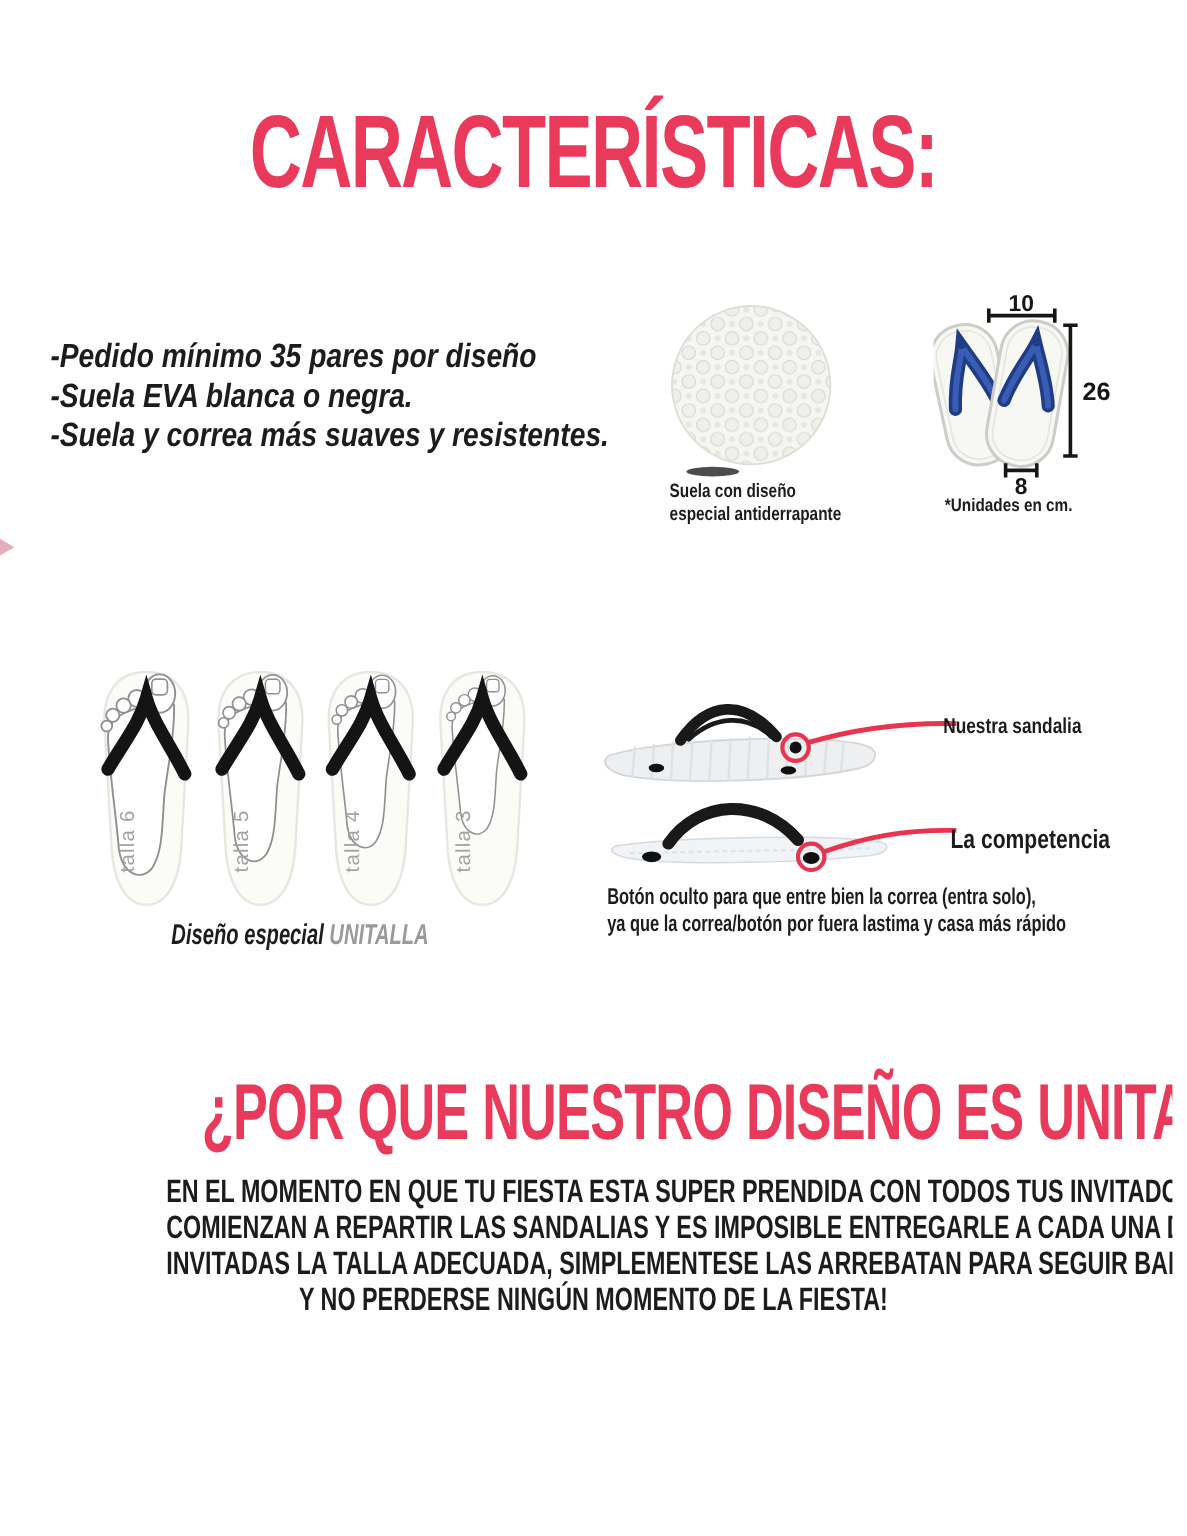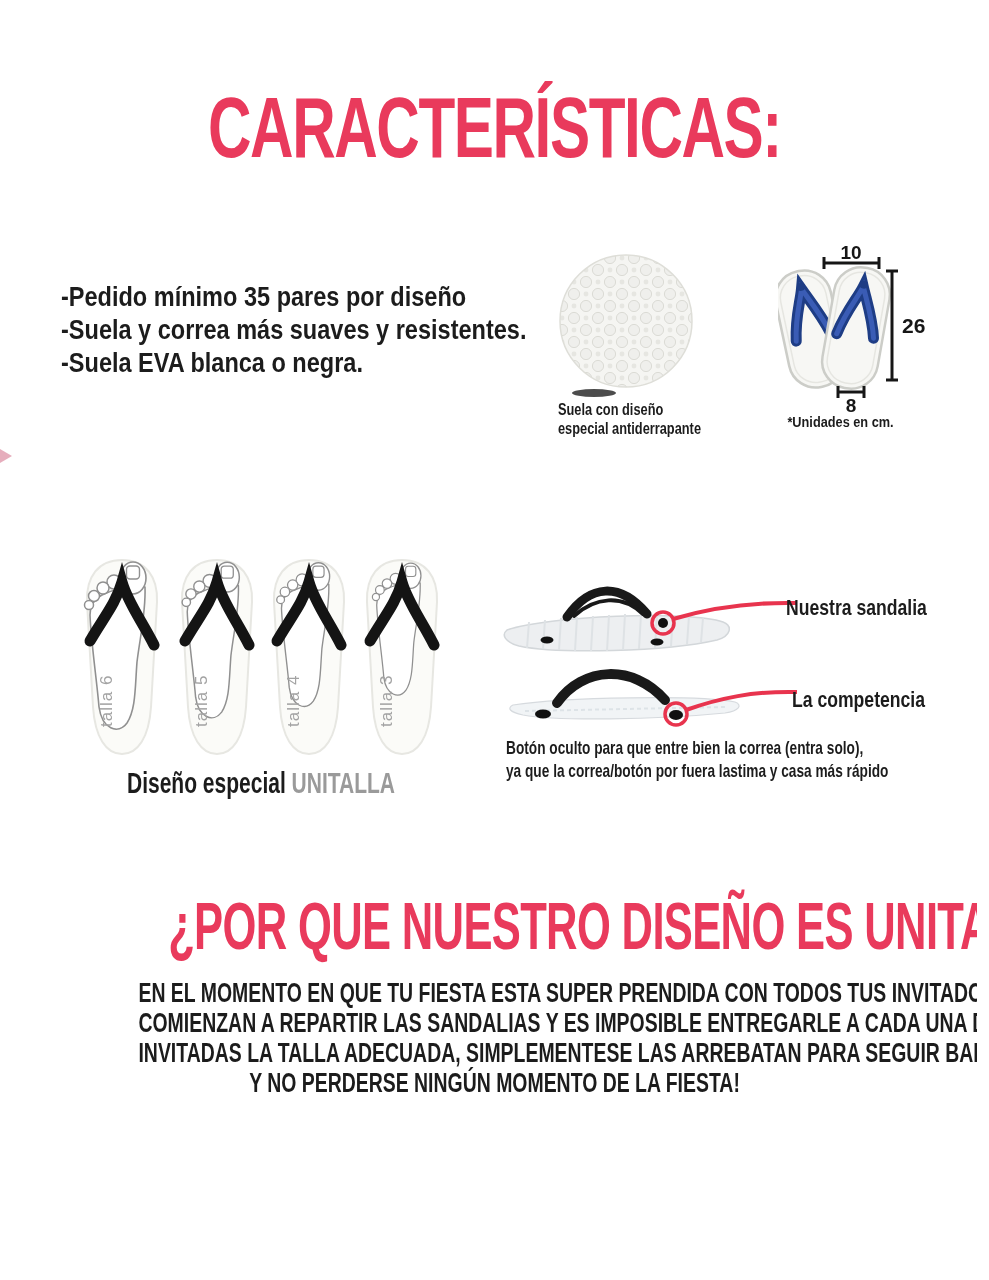--- a/index.html
+++ b/index.html
@@ -4,30 +4,30 @@
 <style>
   html,body{margin:0;padding:0;background:#fff;}
   .page{position:relative;width:977px;height:1280px;background:#ffffff;overflow:hidden;
         font-family:"Liberation Sans",sans-serif;color:#1c1c1c;margin-top:12px;}
   .abs{position:absolute;}
   .cond{display:inline-block;transform-origin:0 50%;white-space:nowrap;font-weight:bold;}
   .cond-c{display:block;transform-origin:50% 50%;white-space:nowrap;font-weight:bold;text-align:center;}
   .pink{color:#e93a5c;}
   .title-wrap{left:0;top:66px;width:989px;text-align:center;}
   .title-text{font-size:86px;letter-spacing:-2px;transform:scaleX(0.70);}
-  .features{left:61px;top:268px;line-height:33px;font-size:28px;}
+  .features{left:42px;top:268px;line-height:33px;font-size:28px;font-style:italic;}
   .features .cond{transform:scaleX(0.84);}
   .sole-caption{left:558px;top:388px;font-size:16px;line-height:19px;text-decoration:underline;}
   .sole-caption .cond{transform:scaleX(0.80);}
   .units-note{left:778px;top:401px;width:160px;text-align:left;font-size:15px;}
   .units-note .cond{transform-origin:50% 50%;transform:scaleX(0.85);}
-  .sizes-caption{left:70px;top:754px;width:380px;font-size:30px;}
+  .sizes-caption{left:60px;top:754px;width:380px;font-size:24px;font-style:italic;}
   .sizes-caption .cond-c{transform:scaleX(0.70);}
   .gray{color:#9a9a9a;}
-  .ours-label{left:786px;top:583px;font-size:22px;}
+  .ours-label{left:786px;top:583px;font-size:18px;}
   .comp-label{left:792px;top:675px;font-size:22px;}
   .ours-label .cond,.comp-label .cond{transform:scaleX(0.80);}
   .note{left:506px;top:724px;font-size:19px;line-height:23px;}
   .note .cond{transform:scaleX(0.72);letter-spacing:0px;}
   .why-wrap{left:0;top:876px;width:989px;text-align:center;}
   .why-text{font-size:66px;letter-spacing:-1px;transform:scaleX(0.66);}
   .para{left:0;top:966px;width:989px;text-align:center;font-size:27px;line-height:30px;}
   .para .cond-c{transform:scaleX(0.72);}
   .edge-mark{left:0;top:437px;width:0;height:0;border-top:7px solid transparent;
              border-bottom:7px solid transparent;border-left:12px solid #dd92a6;opacity:.75;}
@@ -39,22 +39,22 @@
 <div class="page">
 
   <div class="abs title-wrap">
     <span class="cond-c pink title-text">CARACTERÍSTICAS:</span>
   </div>
 
   <div class="abs edge-mark"></div>
 
   <div class="abs features">
     <div><span class="cond">-Pedido mínimo 35 pares por diseño</span></div>
+    <div><span class="cond">-Suela EVA blanca o negra.</span></div>
     <div><span class="cond">-Suela y correa más suaves y resistentes.</span></div>
-    <div><span class="cond">-Suela EVA blanca o negra.</span></div>
   </div>
 
   <svg class="abs" style="left:556px;top:240px;" width="145" height="150" viewBox="0 0 145 150">
     <defs>
       <pattern id="bumps" width="24" height="24" patternUnits="userSpaceOnUse">
         <rect width="24" height="24" fill="#f5f5f2"></rect>
         <circle cx="6" cy="6" r="5.6" fill="#efefec" stroke="#dbdbd5" stroke-width="1"></circle>
         <circle cx="18" cy="18" r="5.6" fill="#efefec" stroke="#dbdbd5" stroke-width="1"></circle>
         <circle cx="18" cy="6" r="2.4" fill="#e6e6e1"></circle>
         <circle cx="6" cy="18" r="2.4" fill="#e6e6e1"></circle>

